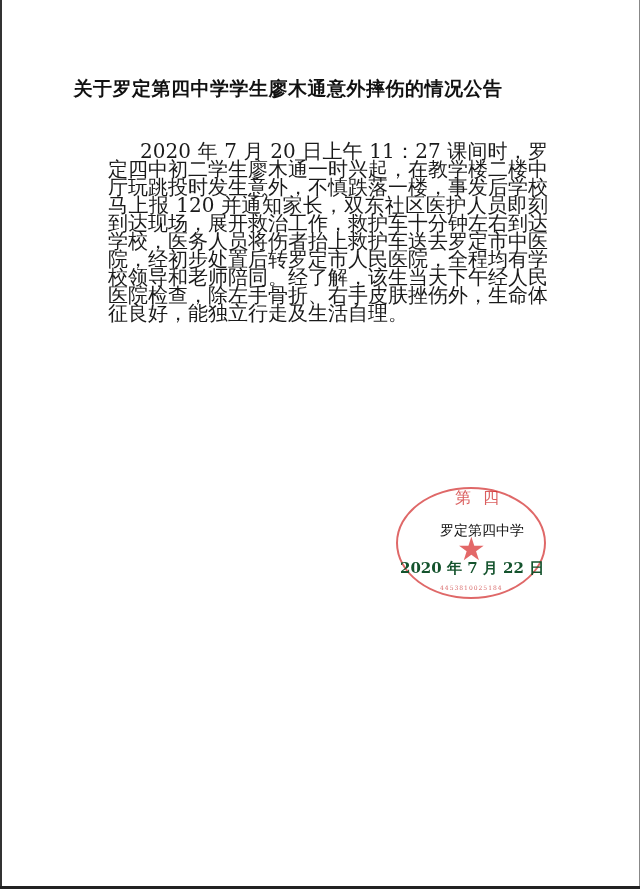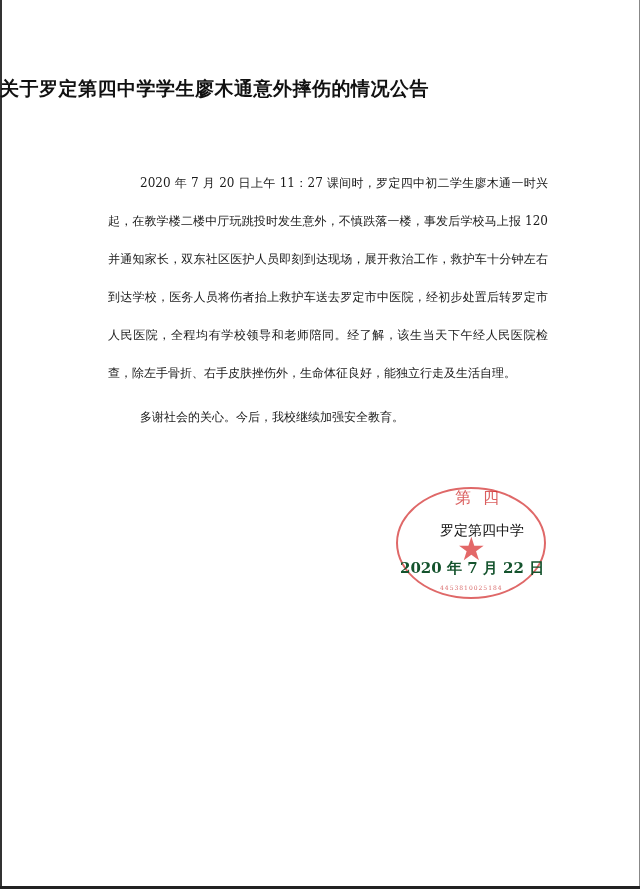--- a/index.html
+++ b/index.html
@@ -6,27 +6,27 @@
   body {
     width: 640px; height: 889px; position: relative; overflow: hidden;
     background: #ffffff;
     font-family: "DejaVu Serif", "Liberation Serif", serif;
     color: #1a1a1a;
   }
   .edge-left { position: absolute; left: 0; top: 0; width: 2px; height: 889px; background: #333; }
   .edge-bottom { position: absolute; left: 0; bottom: 0; width: 640px; height: 3px; background: #222; }
   .edge-right { position: absolute; right: 0; top: 0; width: 1px; height: 889px; background: #888; }
   .title {
-    position: absolute; left: 0; top: 76px; width: 576px; 
+    position: absolute; left: 0; top: 76px; width: 576px; text-align: center;
     font-family: "DejaVu Sans", "Liberation Sans", sans-serif;
     font-size: 19px; font-weight: bold; letter-spacing: 0.5px; color: #111;
   }
   .body-text {
-    position: absolute; left: 108px; top: 164px; width: 440px;
-    font-size: 12px; line-height: 38px; text-align: justify;
+    position: absolute; left: 108px; top: 142px; width: 440px;
+    font-size: 20px; line-height: 18px; text-align: justify;
   }
   .para { margin: 0; text-indent: 32px; }
   .para + .para { margin-top: 6px; }
   .closing { font-weight: bold; }
   .signature {
     position: absolute; left: 440px; top: 522px;
     font-size: 14px; color: #111;
   }
   .date {
     position: absolute; left: 400px; top: 559px;
@@ -55,21 +55,20 @@
 <body>
 
 <div class="edge-left"></div>
 <div class="edge-right"></div>
 <div class="edge-bottom"></div>
 
 <div class="title">关于罗定第四中学学生廖木通意外摔伤的情况公告</div>
 
 <div class="body-text">
   <p class="para">2020 年 7 月 20 日上午 11：27 课间时，罗定四中初二学生廖木通一时兴起，在教学楼二楼中厅玩跳投时发生意外，不慎跌落一楼，事发后学校马上报 120 并通知家长，双东社区医护人员即刻到达现场，展开救治工作，救护车十分钟左右到达学校，医务人员将伤者抬上救护车送去罗定市中医院，经初步处置后转罗定市人民医院，全程均有学校领导和老师陪同。经了解，该生当天下午经人民医院检查，除左手骨折、右手皮肤挫伤外，生命体征良好，能独立行走及生活自理。</p>
-  <p class="para">多谢社会的关心。今后，我校继续加强安全教育。</p>
 </div>
 
 <div class="seal"></div>
 <div class="seal-text-top">第四</div>
 <div class="seal-star">★</div>
 <div class="seal-code">4453810025184</div>
 
 <div class="signature">罗定第四中学</div>
 <div class="date">2020 年 7 月 22 日</div>
 

